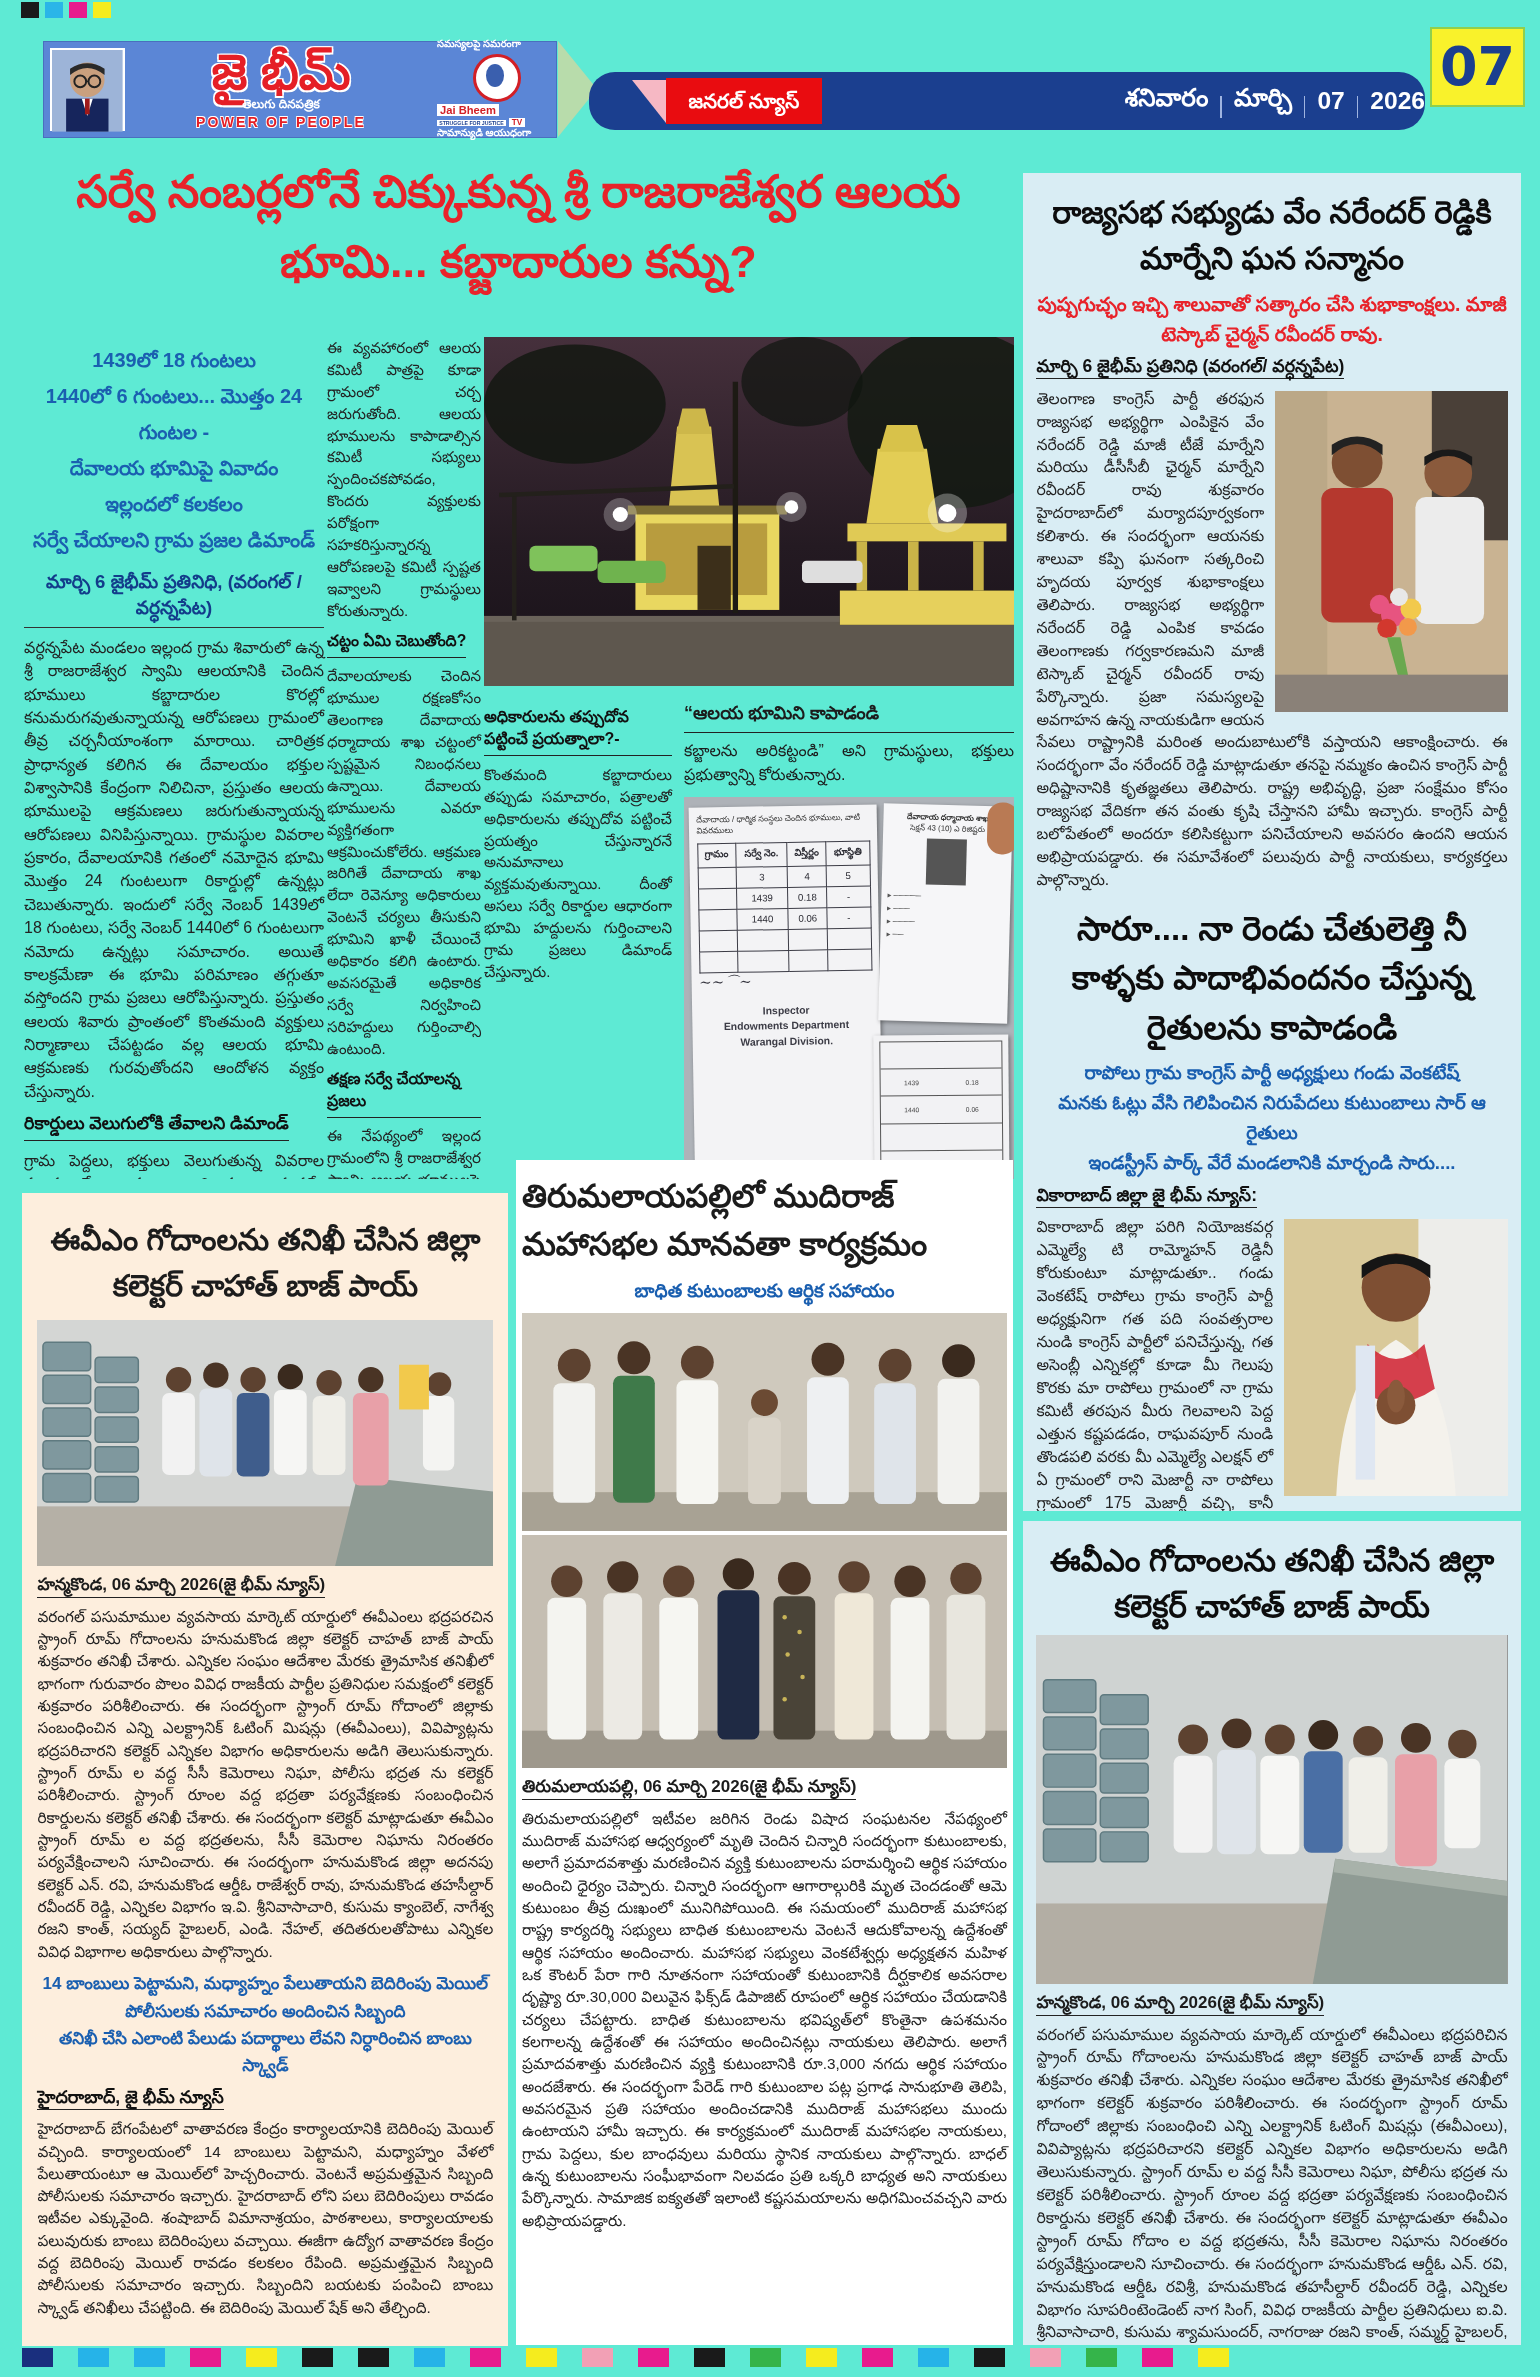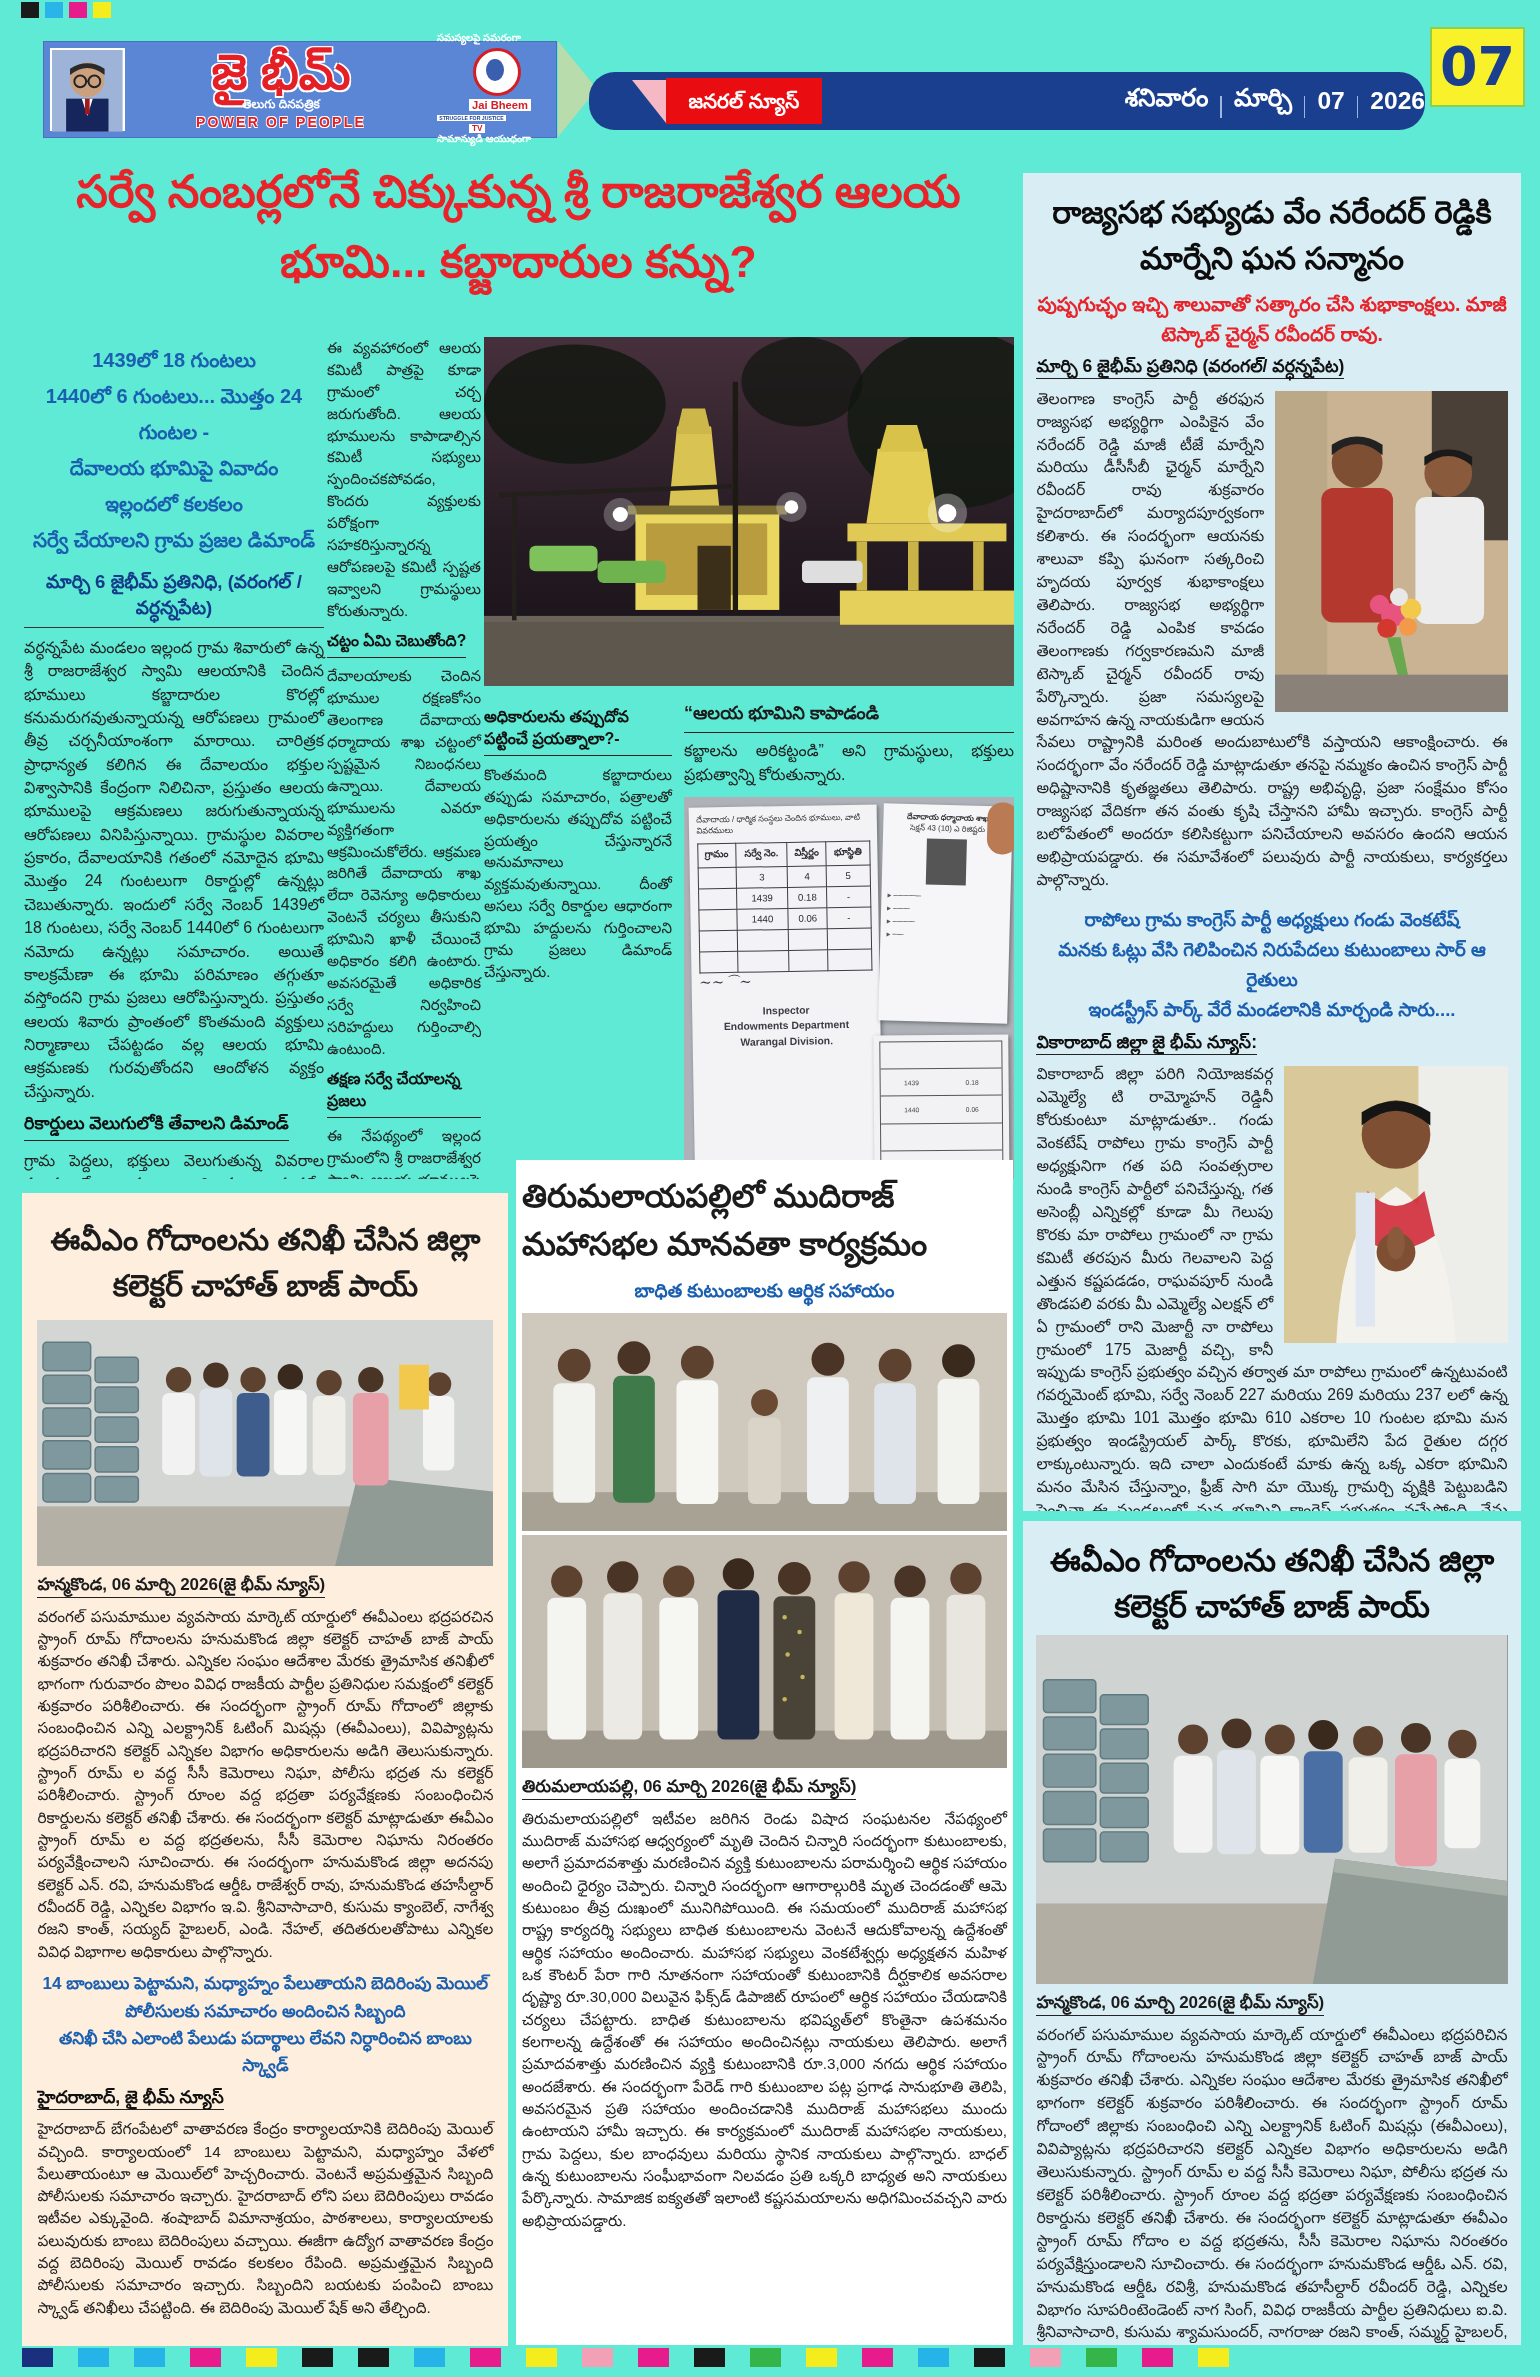--- a/index.html
+++ b/index.html
@@ -17,21 +17,21 @@
   .ambedkar{width:75px;height:83px;background:#fff;margin-left:6px;padding:2.2px;box-sizing:border-box;flex:none;}
   .m-center{flex:1;text-align:center;position:relative;}
   .paper-title{font-size:49px;font-weight:bold;color:#e51f26;line-height:.95;
      text-shadow:-1.5px -1.5px 0 #fff,1.5px -1.5px 0 #fff,-1.5px 1.5px 0 #fff,1.5px 1.5px 0 #fff,0 2.2px 1.5px rgba(0,0,0,.35);}
   .paper-sub{font-size:12px;color:#fff;font-weight:bold;margin-top:1.5px;}
   .power{font-size:14px;font-weight:bold;color:#e51f26;letter-spacing:2.2px;
      text-shadow:-0.7px -0.7px 0 #fff,0.7px -0.7px 0 #fff,-0.7px 0.7px 0 #fff,0.7px 0.7px 0 #fff;}
   .m-right{width:119px;flex:none;text-align:left;color:#fff;font-size:10px;font-weight:bold;}
   .tvlogo{width:42px;height:42px;border-radius:50%;background:#fff;border:3px solid #d21f26;margin:2.2px auto;position:relative;overflow:hidden;}
   .tvface{position:absolute;left:10.4px;top:7.5px;width:18px;height:22.4px;border-radius:50%;background:#3a5fae;}
-  .tvname{background:#fff;color:#d21f26;font-size:11.2px;font-weight:bold;display:inline-block;padding:0 3px;line-height:1.1;margin-left:32px;}
+  .tvname{background:#fff;color:#d21f26;font-size:11.2px;font-weight:bold;display:inline-block;padding:0 3px;line-height:1.1;}
   .tvsub{font-size:5.2px;color:#1b3f8f;background:#fff;display:inline-block;padding:0 2.2px;}
   .green-arrow{position:absolute;left:558px;top:41px;width:0;height:0;border-top:48px solid transparent;
      border-bottom:48px solid transparent;border-left:39px solid #b8dcab;}
   .navy-bar{position:absolute;left:589px;top:72px;width:836px;height:58px;background:#1b3f8f;display:flex;align-items:center;border-radius:26px;}
   .pink-slant{width:0;height:0;margin-left:43px;border-top:43px solid #f6b8c4;border-left:34px solid transparent;}
   .badge{background:#e90c10;color:#fff;font-weight:bold;font-size:20px;height:46px;line-height:46px;padding:0 22.4px;}
   .datebar{flex:1;text-align:center;color:#fff;font-weight:bold;font-size:24.6px;display:flex;justify-content:flex-end;gap:12px;align-items:center;padding-left:24px;}
   .datebar .sep{width:1.5px;height:22.4px;background:#9fb4e0;align-self:flex-end;}
   .pagenum{position:absolute;left:1430px;top:27px;width:91px;height:76px;background:#f9f22b;border:2.2px solid #8fcf4e;
       color:#1b3f8f;font-size:54px;font-weight:bold;text-align:center;line-height:75px;font-family:"DejaVu Sans",sans-serif;}
@@ -366,20 +366,21 @@
           <circle cx="150" cy="318" r="13" fill="#d2382e"></circle>
             <circle cx="178" cy="316" r="12" fill="#f2994a"></circle>
           <path d="M150,330 l20,70 l12,0 l-14,-70 z" fill="#6aa84f"></path>
         </g>
         <rect y="380" width="312" height="50" fill="#8a8178"></rect>
       </svg>
     </div>
     <p class="bodytxt" style="font-size:15.7px">తెలంగాణ కాంగ్రెస్ పార్టీ తరఫున రాజ్యసభ అభ్యర్థిగా ఎంపికైన వేం నరేందర్ రెడ్డి మాజీ టీజే మార్నేని మరియు డీసీసీబీ ఛైర్మన్ మార్నేని రవీందర్ రావు శుక్రవారం హైదరాబాద్‌లో మర్యాదపూర్వకంగా కలిశారు. ఈ సందర్భంగా ఆయనకు శాలువా కప్పి ఘనంగా సత్కరించి హృదయ పూర్వక శుభాకాంక్షలు తెలిపారు. రాజ్యసభ అభ్యర్థిగా నరేందర్ రెడ్డి ఎంపిక కావడం తెలంగాణకు గర్వకారణమని మాజీ టెస్కాబ్ చైర్మన్ రవీందర్ రావు పేర్కొన్నారు. ప్రజా సమస్యలపై అవగాహన ఉన్న నాయకుడిగా ఆయన సేవలు రాష్ట్రానికి మరింత అందుబాటులోకి వస్తాయని ఆకాంక్షించారు. ఈ సందర్భంగా వేం నరేందర్ రెడ్డి మాట్లాడుతూ తనపై నమ్మకం ఉంచిన కాంగ్రెస్ పార్టీ అధిష్టానానికి కృతజ్ఞతలు తెలిపారు. రాష్ట్ర అభివృద్ధి, ప్రజా సంక్షేమం కోసం రాజ్యసభ వేదికగా తన వంతు కృషి చేస్తానని హామీ ఇచ్చారు. కాంగ్రెస్ పార్టీ బలోపేతంలో అందరూ కలిసికట్టుగా పనిచేయాలని అవసరం ఉందని ఆయన అభిప్రాయపడ్డారు. ఈ సమావేశంలో పలువురు పార్టీ నాయకులు, కార్యకర్తలు పాల్గొన్నారు.</p>
 
     <div style="clear:both"></div>
+    <div class="hl-right hl-right2">సారూ.... నా రెండు చేతులెత్తి నీ కాళ్ళకు పాదాభివందనం చేస్తున్న రైతులను కాపాడండి</div>
     <div class="sub-blue">
       <div>రాపోలు గ్రామ కాంగ్రెస్ పార్టీ అధ్యక్షులు గండు వెంకటేష్</div>
       <div>మనకు ఓట్లు వేసి గెలిపించిన నిరుపేదలు కుటుంబాలు సార్ ఆ రైతులు</div>
       <div>ఇండస్ట్రీస్ పార్క్ వేరే మండలానికి మార్చండి సారు....</div>
     </div>
     <div class="byline2"><span>వికారాబాద్ జిల్లా జై భీమ్ న్యూస్:</span></div>
     <div class="photo floatimg por-photo">
       <svg viewBox="0 0 300 372" preserveAspectRatio="none">
         <rect width="300" height="372" fill="#d9c99a"></rect>
         <rect x="180" y="0" width="120" height="372" fill="#ededea"></rect>

